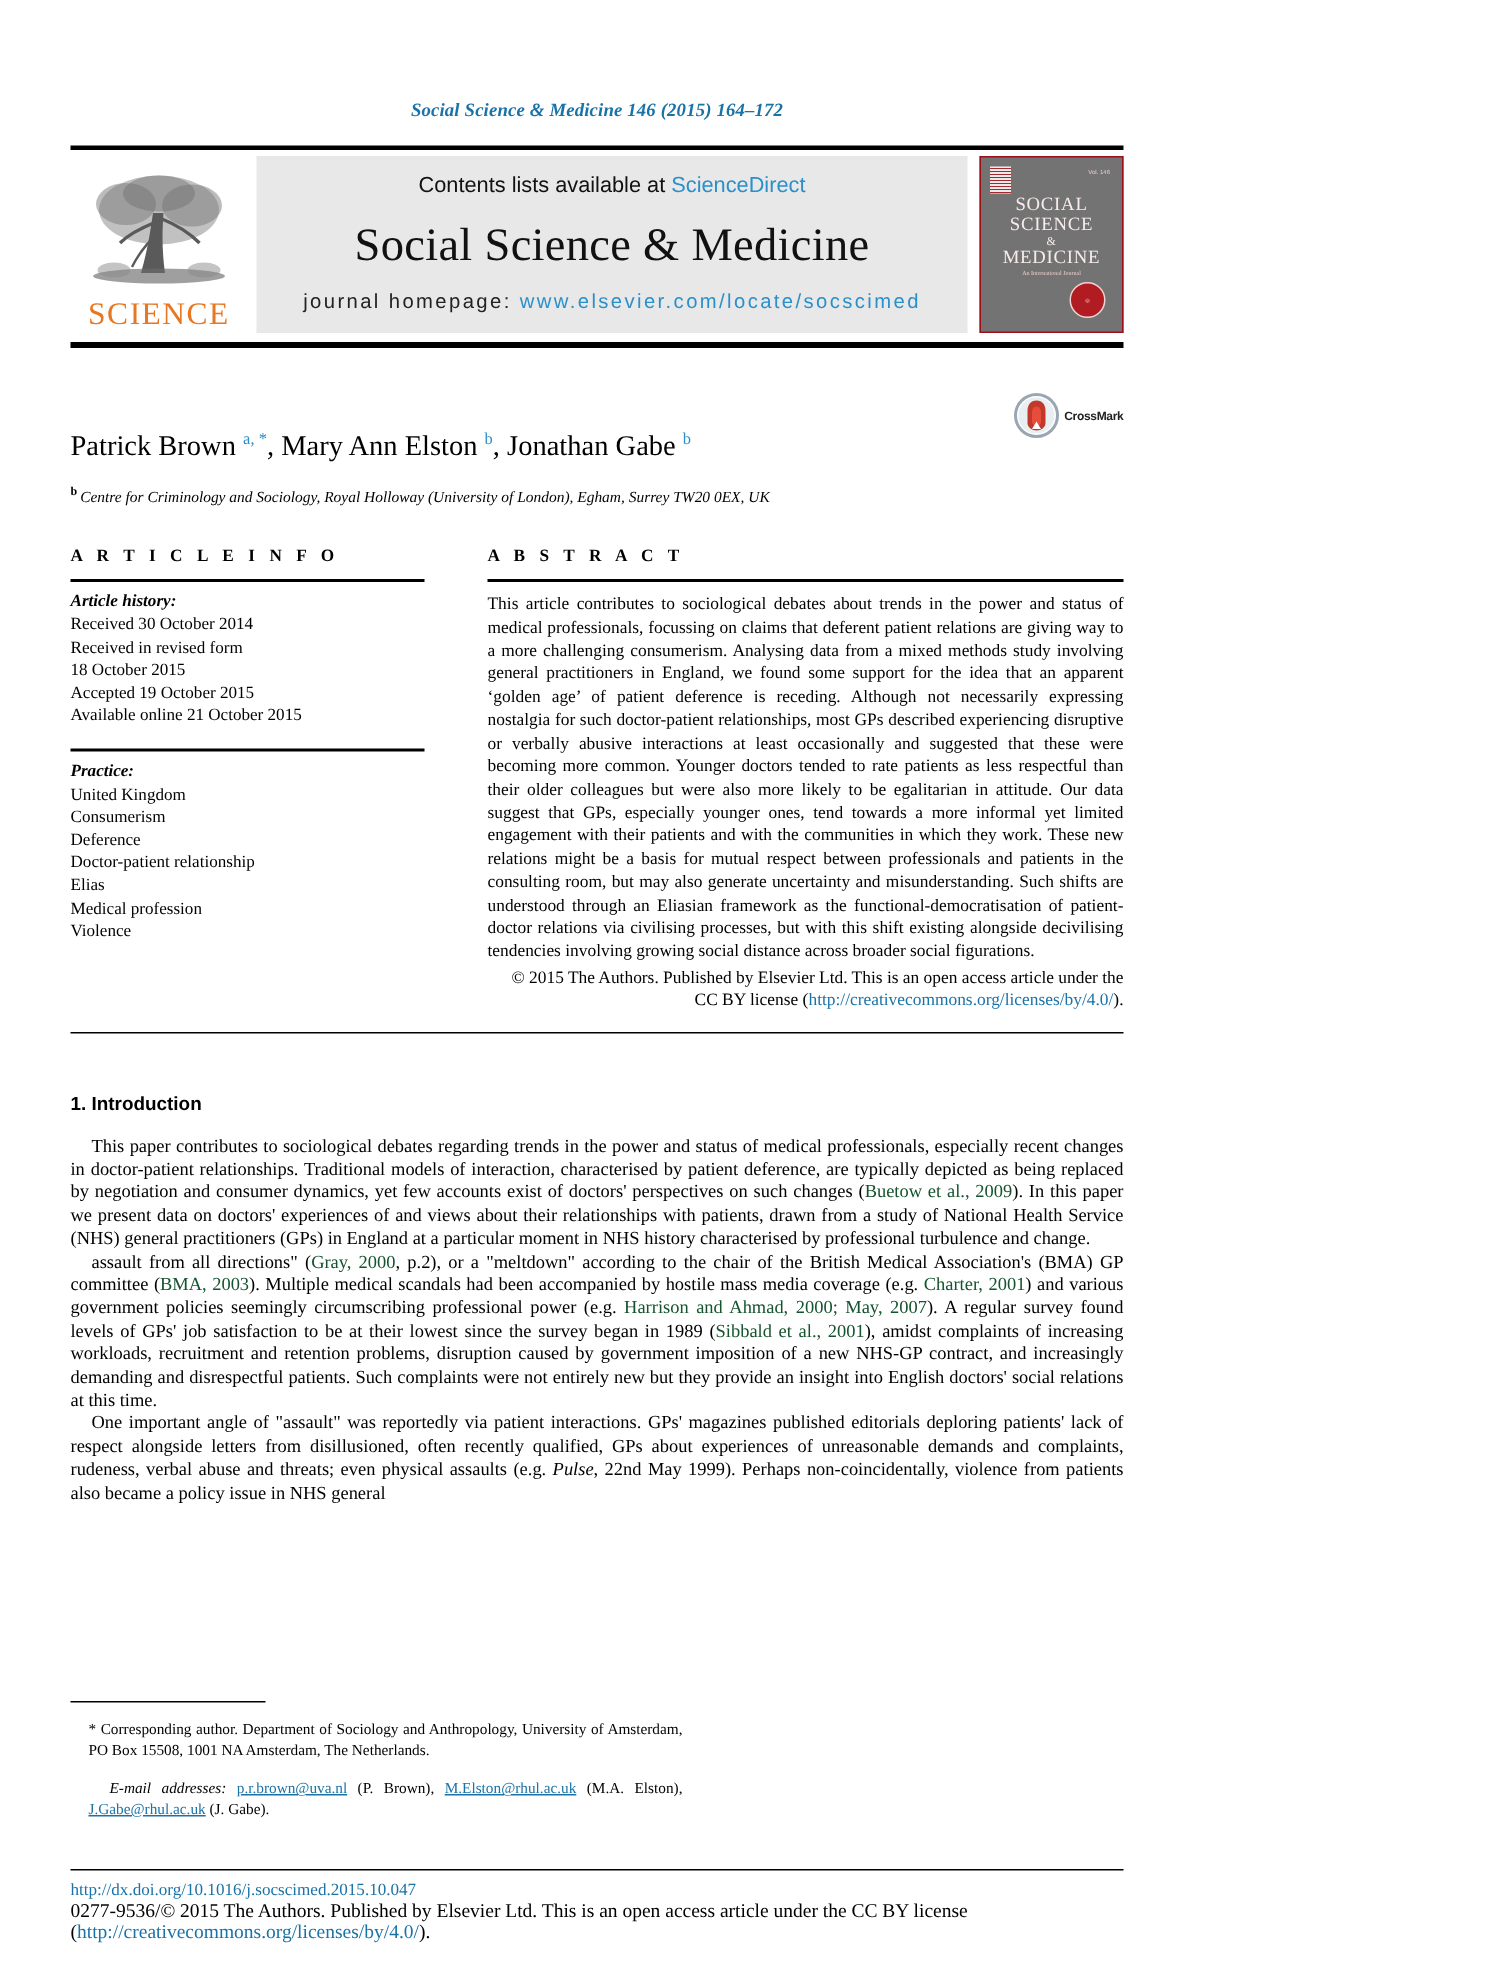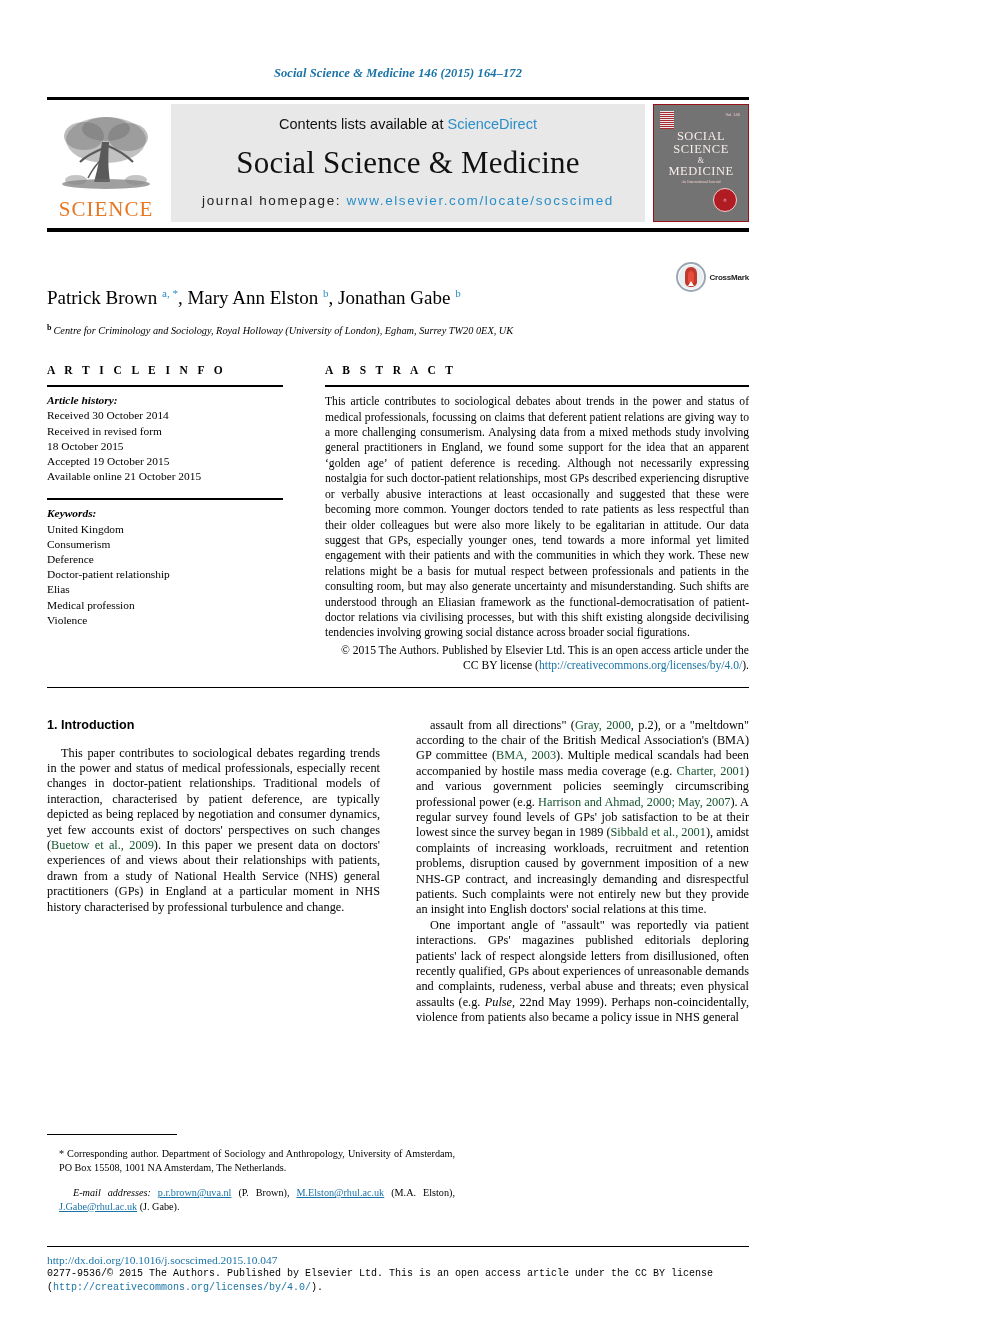--- a/index.html
+++ b/index.html
@@ -231,22 +231,22 @@
     font-size: 11.6px;
     line-height: 15.4px;
     margin-top: 2px;
   }
   .copyright-line .lic { color: #1a73a7; }
   .abstract-rule-bottom { border-top: 1.5px solid #000; margin-top: 13px;}
 
   
   .body-cols {
     display: flex;
-    gap: 36px;
-    margin-top: 30px;
+    margin-top: 40px;
+    flex-direction: column;
   }
   .col { flex: 1 1 0; }
   h2.sec-title {
     font-family: "Liberation Sans", sans-serif;
     font-size: 12.6px;
     font-weight: bold;
     margin: 0 0 14px 0;
   }
   p.body-p {
     font-size: 12.3px;
@@ -275,21 +275,21 @@
 
   
   .page-footer {
     position: absolute;
     left: 47px;
     right: 47px;
     bottom: 28px;
   }
   .footer-rule { border-top: 1px solid #000; margin-bottom: 6px; }
   .doi { color: #1a73a7; font-size: 11.4px; line-height: 14px; }
-  .issn { font-size: 10px; line-height: 14px; font-family: Liberation Mono, monospace; }
+  .issn { font-size: 13px; line-height: 14px; }
   .issn .lic { color: #1a73a7; }
 </style>
 </head>
 <body>
 
 <div class="page">
 
   <div class="running-head">Social Science &amp; Medicine 146 (2015) 164–172</div>
 
   <div class="masthead-rule-top"></div>
@@ -368,21 +368,21 @@
       <div class="history">
           <div class="lbl">Article history:</div>
           <div>Received 30 October 2014</div>
           <div>Received in revised form</div>
           <div>18 October 2015</div>
           <div>Accepted 19 October 2015</div>
           <div>Available online 21 October 2015</div>
         </div>
       <div class="kw-rule"></div>
       <div class="keywords">
-          <div class="lbl">Keywords:</div>
+          <div class="lbl">Practice:</div>
           <div>United Kingdom</div>
           <div>Consumerism</div>
           <div>Deference</div>
           <div>Doctor-patient relationship</div>
           <div>Elias</div>
           <div>Medical profession</div>
           <div>Violence</div>
         </div>
     </div>
 

